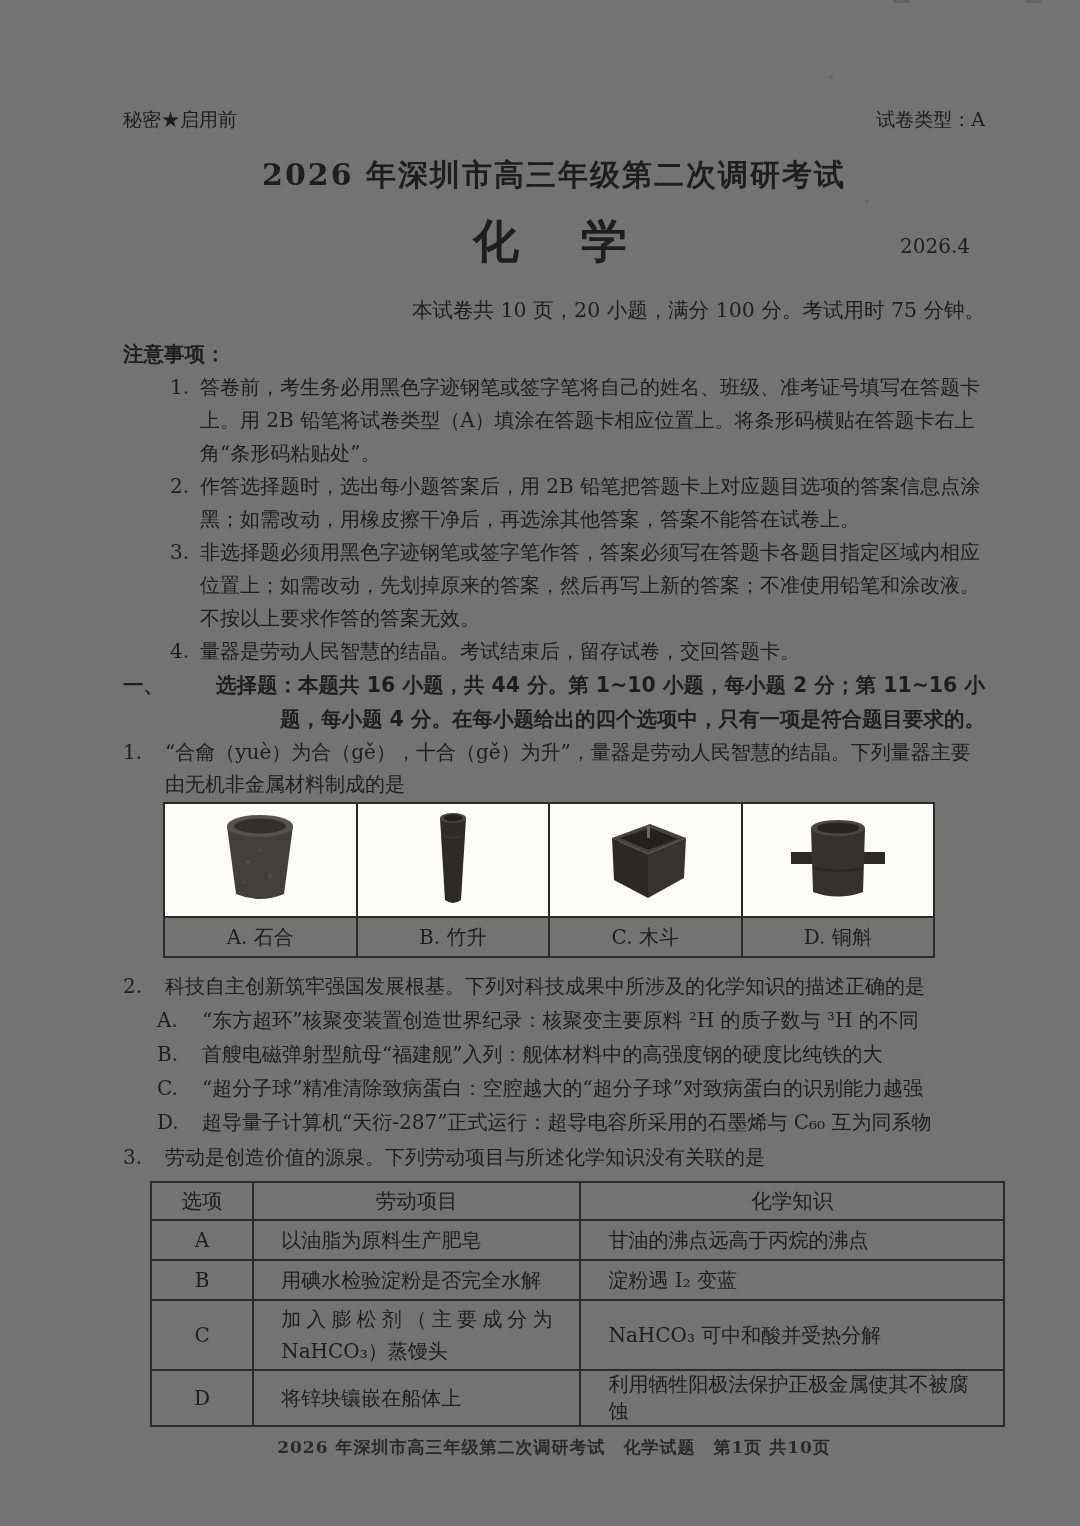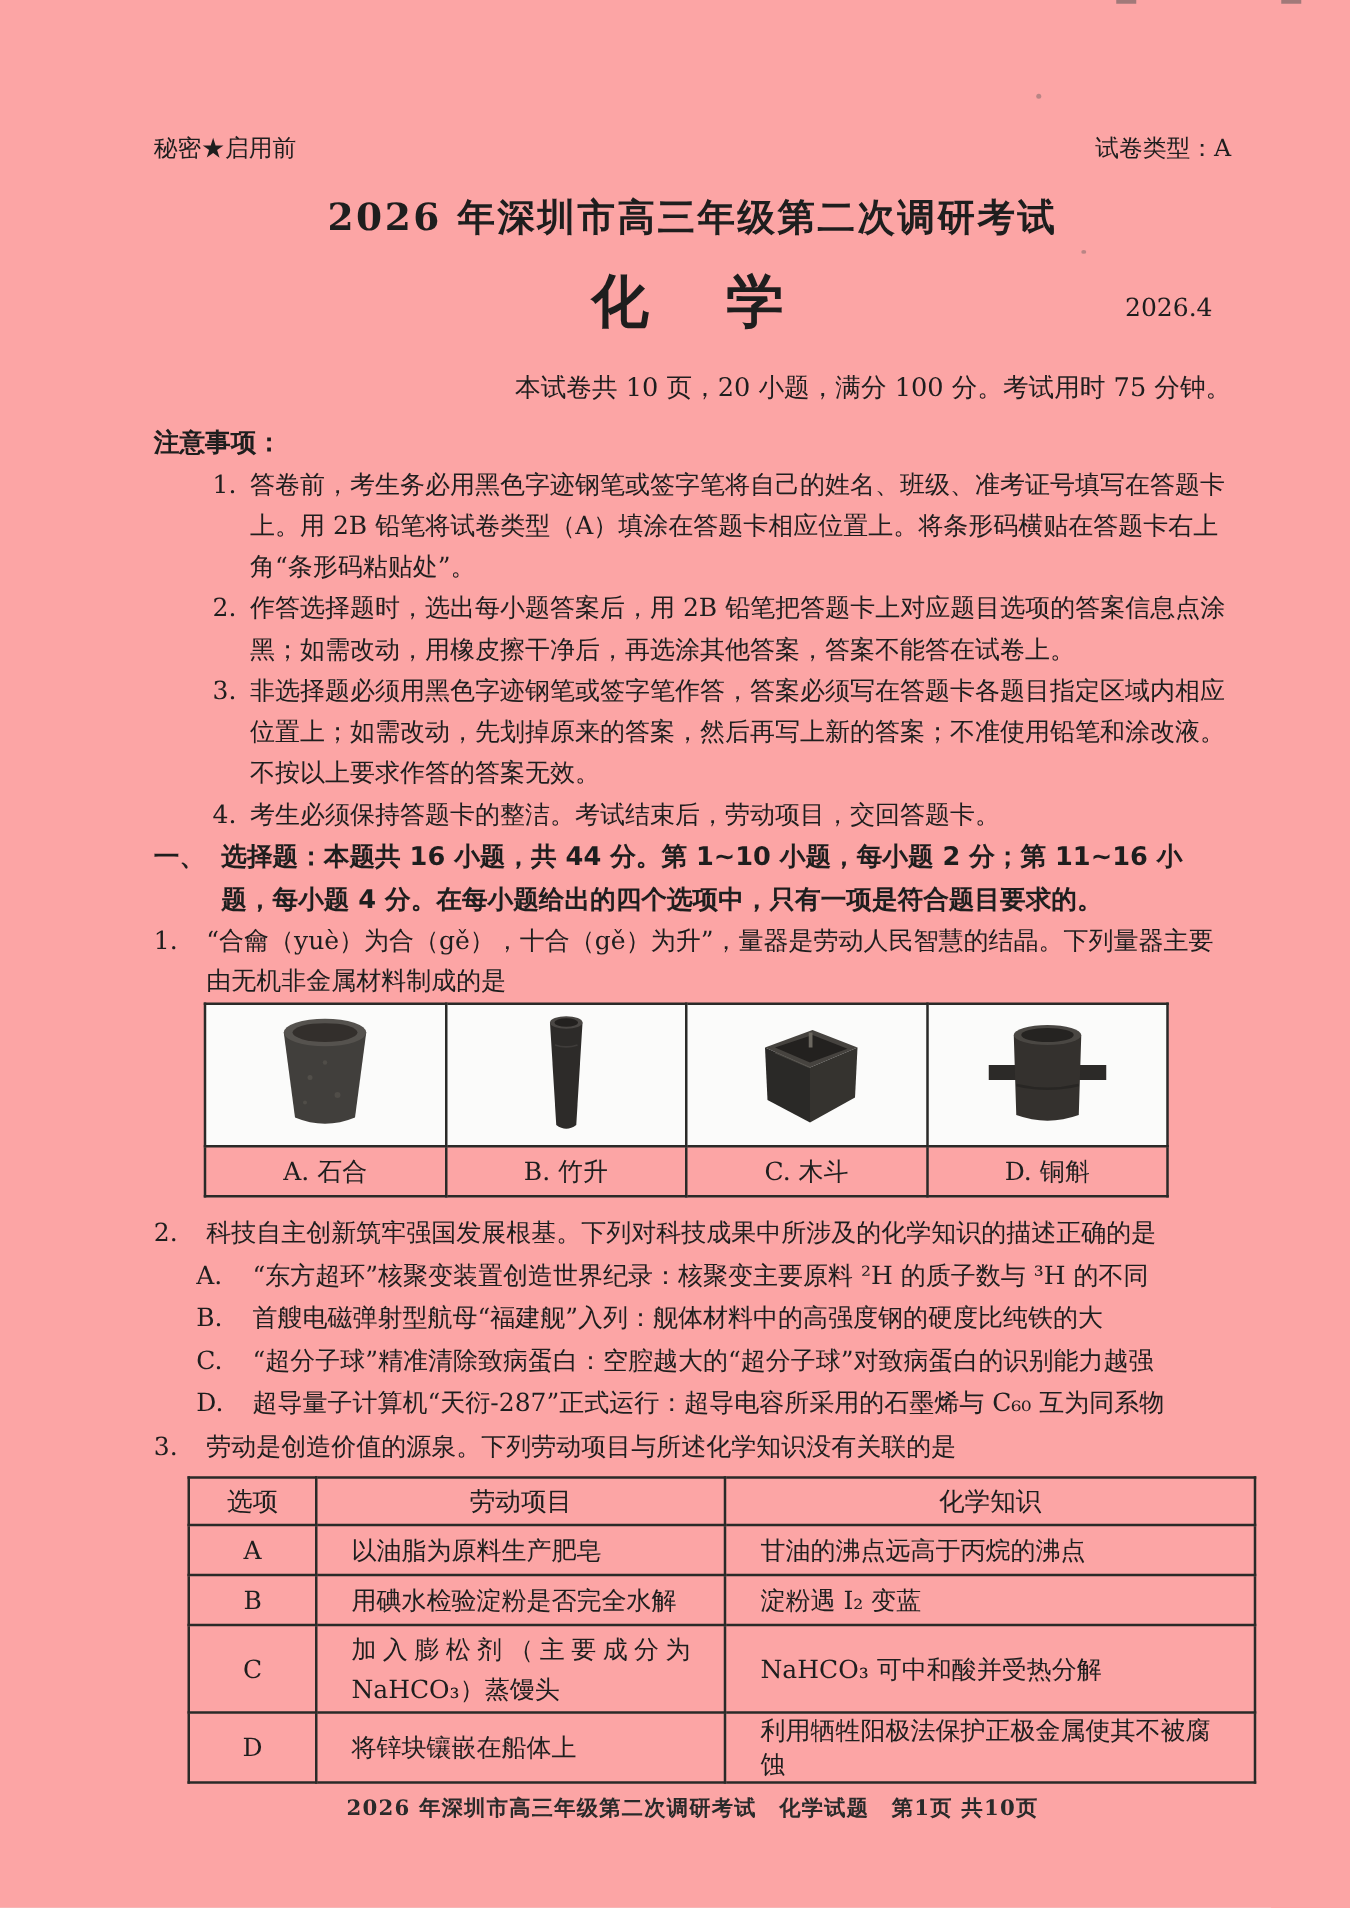--- a/index.html
+++ b/index.html
@@ -1,21 +1,21 @@
 <!DOCTYPE html>
 <html><head>
 <meta charset="utf-8">
 <style>
   html,body{margin:0;padding:0;}
   body{background:#e8e8e8;}
   .page{
     position:relative;
     width:1080px;height:1526px;
     margin:0 auto;
-    background:#fca5a5;
+    background:#737373;
     font-family:"DejaVu Serif","Liberation Serif",serif;
     color:#1e1e1e;
     overflow:hidden;
   }
   .content{padding:0 95px 0 123px;}
   .heiti{font-family:"DejaVu Sans","Liberation Sans",sans-serif;font-weight:bold;}
 
   .topbar{margin-top:106px;display:flex;justify-content:space-between;font-size:19px;line-height:26px;}
   .main-title{margin:24px 0 0 0;text-align:center;font-size:30px;font-weight:bold;letter-spacing:2px;line-height:38px;}
   .subject-row{position:relative;margin-top:16px;height:64px;}
@@ -26,21 +26,21 @@
   .notes-heading{margin:11px 0 0 0;font-size:20.5px;line-height:33px;}
   .note{display:flex;font-size:20px;line-height:33px;}
   .note-num{flex:none;width:30px;margin-left:47px;}
   .note-body{flex:1;}
 
   .atomic-line{margin:0;font-size:20px;line-height:33px;}
   .atomic-line .lbl{font-size:20.5px;}
 
   .section-heading{display:flex;font-size:20.5px;line-height:34px;margin-top:0;}
   .section-num{flex:none;width:54px;}
-  .section-text{flex:1;}
+  .section-text{flex:1;text-align:right;}
 
   .question{display:flex;font-size:20px;line-height:32px;margin-top:0;}
   .q-num{flex:none;width:42px;}
   .q-stem{flex:1;}
 
   .q-options{margin:1px 0 0 34px;}
   .opt{display:flex;font-size:20px;line-height:34px;}
   .opt-label{flex:none;width:45px;}
   .opt-text{flex:1;}
 
@@ -100,21 +100,21 @@
     <div class="note">
       <span class="note-num">2.</span>
       <span class="note-body">作答选择题时，选出每小题答案后，用 2B 铅笔把答题卡上对应题目选项的答案信息点涂黑；如需改动，用橡皮擦干净后，再选涂其他答案，答案不能答在试卷上。</span>
     </div>
     <div class="note">
       <span class="note-num">3.</span>
       <span class="note-body">非选择题必须用黑色字迹钢笔或签字笔作答，答案必须写在答题卡各题目指定区域内相应位置上；如需改动，先划掉原来的答案，然后再写上新的答案；不准使用铅笔和涂改液。不按以上要求作答的答案无效。</span>
     </div>
     <div class="note">
       <span class="note-num">4.</span>
-      <span class="note-body">考生必须保持答题卡的整洁。考试结束后，劳动项目，交回答题卡。</span>
+      <span class="note-body">量器是劳动人民智慧的结晶。考试结束后，留存试卷，交回答题卡。</span>
     </div>
 
 
     <div class="section-heading heiti">
       <span class="section-num">一、</span>
       <span class="section-text">选择题：本题共 16 小题，共 44 分。第 1~10 小题，每小题 2 分；第 11~16 小题，每小题 4 分。在每小题给出的四个选项中，只有一项是符合题目要求的。</span>
     </div>
 
     <div class="question">
       <span class="q-num">1.</span>

